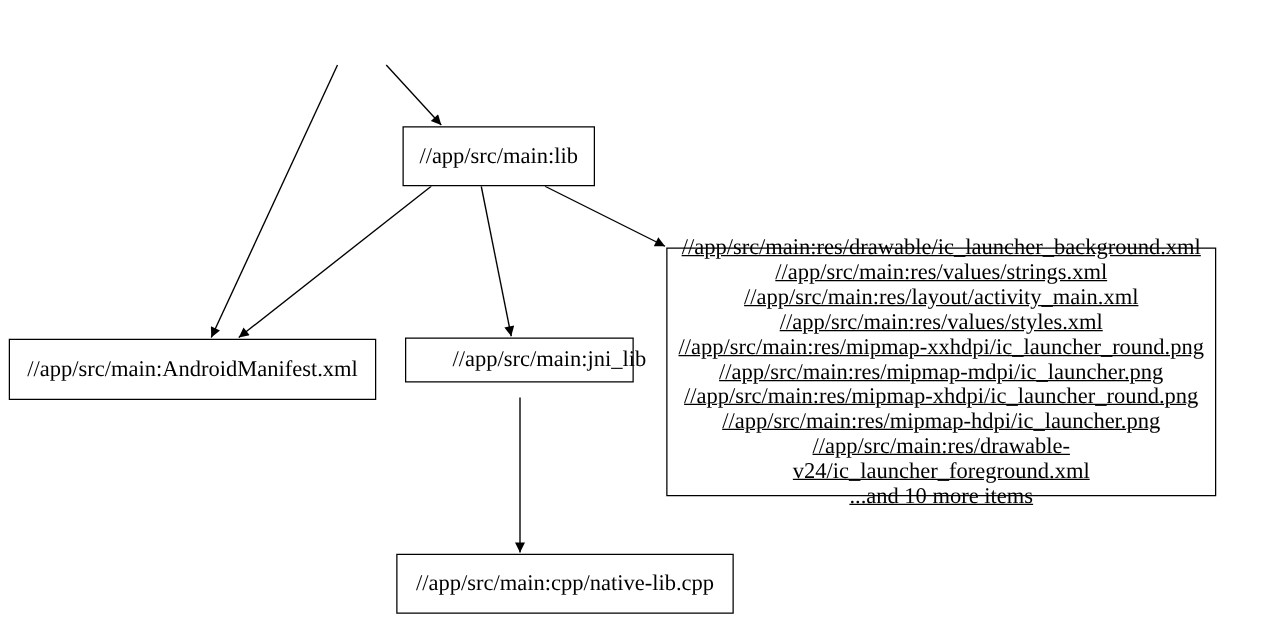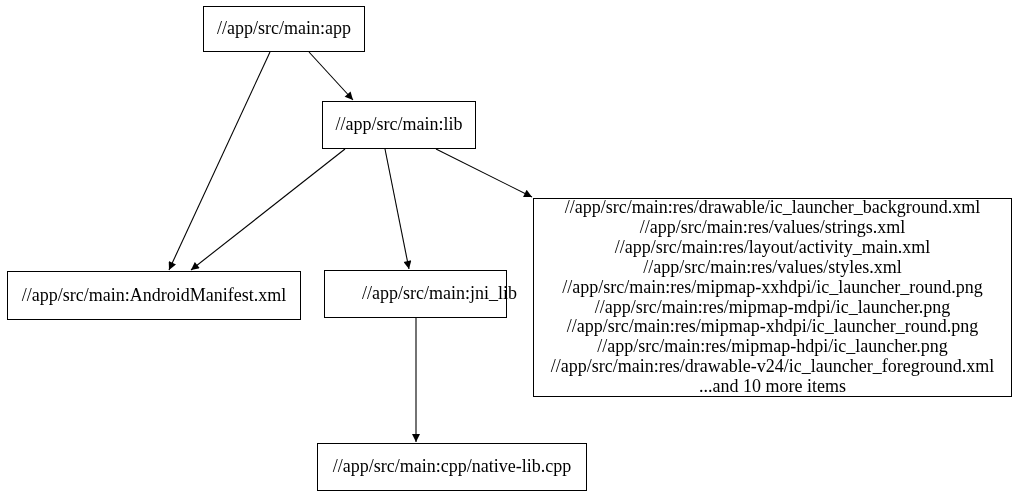--- a/index.html
+++ b/index.html
@@ -53,37 +53,34 @@
       </marker>
     </defs>
     <line marker-end="url(#arrowhead)" x1="309" y1="52" x2="353" y2="100"></line>
     <line marker-end="url(#arrowhead)" x1="270" y1="52" x2="169" y2="270"></line>
     <line marker-end="url(#arrowhead)" x1="345" y1="149" x2="191" y2="270"></line>
     <line marker-end="url(#arrowhead)" x1="385" y1="149" x2="409" y2="269"></line>
     <line marker-end="url(#arrowhead)" x1="436" y1="149" x2="532" y2="197"></line>
     <line marker-end="url(#arrowhead)" x1="416" y1="318" x2="416" y2="442"></line>
   </svg>
 
-  <div class="node" style="left: 203px; top: 6px; width: 162px; height: 46px;">
-    <span>//app/src/main:app</span>
-  </div>
 
   <div class="node" style="left: 302px; top: 101px; width: 154px; height: 48px; margin-left: 20px;">
     <span>//app/src/main:lib</span>
   </div>
 
   <div class="node" style="left: 7px; top: 271px; width: 294px; height: 49px;">
     <span>//app/src/main:AndroidManifest.xml</span>
   </div>
 
-  <div class="node" style="left: 324px; top: 270px; width: 183px; height: 48px; padding-left: 48px;">
+  <div class="node" style="left: 324px; top: 270px; width: 183px; height: 36px; padding-left: 48px;">
     <span>//app/src/main:jni_lib</span>
   </div>
 
-  <div class="node" style="left: 533px; top: 198px; width: 479px; height: 199px;">
+  <div class="node" style="left: 533px; top: 198px; width: 440px; height: 199px; text-decoration: underline;">
     <span>//app/src/main:res/drawable/ic_launcher_background.xml
 //app/src/main:res/values/strings.xml
 //app/src/main:res/layout/activity_main.xml
 //app/src/main:res/values/styles.xml
 //app/src/main:res/mipmap-xxhdpi/ic_launcher_round.png
 //app/src/main:res/mipmap-mdpi/ic_launcher.png
 //app/src/main:res/mipmap-xhdpi/ic_launcher_round.png
 //app/src/main:res/mipmap-hdpi/ic_launcher.png
 //app/src/main:res/drawable-v24/ic_launcher_foreground.xml
 ...and 10 more items</span>

